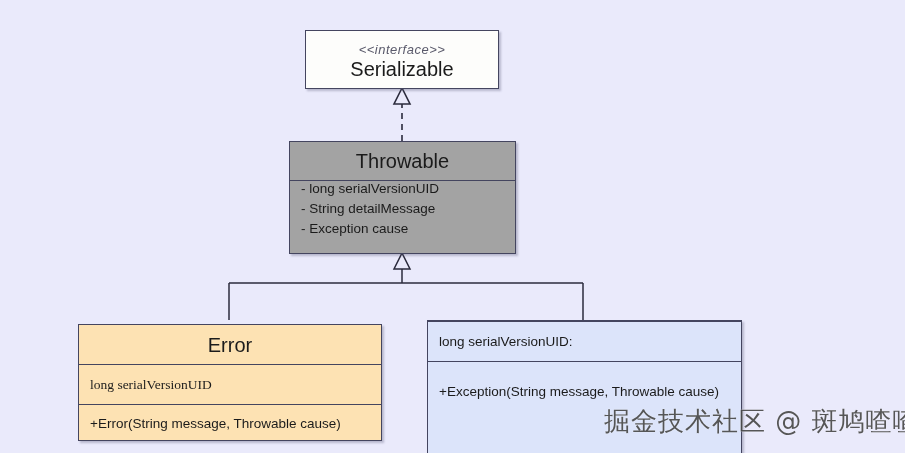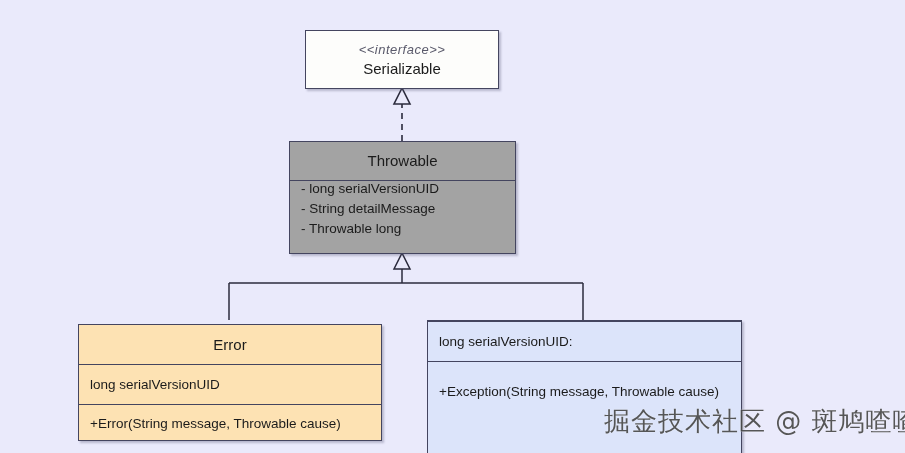--- a/index.html
+++ b/index.html
@@ -63,21 +63,21 @@
     white-space: nowrap;
   }
   .stereotype {
     font-style: italic;
     color: #5a5a6b;
     font-size: 13px;
     letter-spacing: 0.5px;
     line-height: 18px;
   }
   .classname {
-    font-size: 15px;
+    font-size: 20px;
     color: #1b1b1b;
     line-height: 20px;
   }
 
   
   #box-serializable {
     left: 305px;
     top: 30px;
     width: 194px;
     height: 59px;
@@ -107,20 +107,21 @@
     top: 324px;
     width: 304px;
     height: 117px;
     background: #fde2b3;
   }
   #box-error .uml-header {
     height: 39px;
   }
   #box-error .sec-fields {
     height: 40px;
+    font-family: Liberation Serif, serif;
   }
   #box-error .sec-methods {
     height: 38px;
   }
 
   #box-exception {
     left: 427px;
     top: 320px;
     width: 315px;
     height: 140px;
@@ -185,21 +186,21 @@
     </div>
   </div>
 
   <div class="uml-box" id="box-throwable">
     <div class="uml-header">
       <div class="classname">Throwable</div>
     </div>
     <div class="uml-section sec-fields">
       <div class="row">- long serialVersionUID</div>
       <div class="row">- String detailMessage</div>
-      <div class="row">- Throwable long</div>
+      <div class="row">- Exception cause</div>
     </div>
   </div>
 
   <div class="uml-box" id="box-error">
     <div class="uml-header">
       <div class="classname">Error</div>
     </div>
     <div class="uml-section sec-fields">
       <div class="row">long serialVersionUID</div>
     </div>

